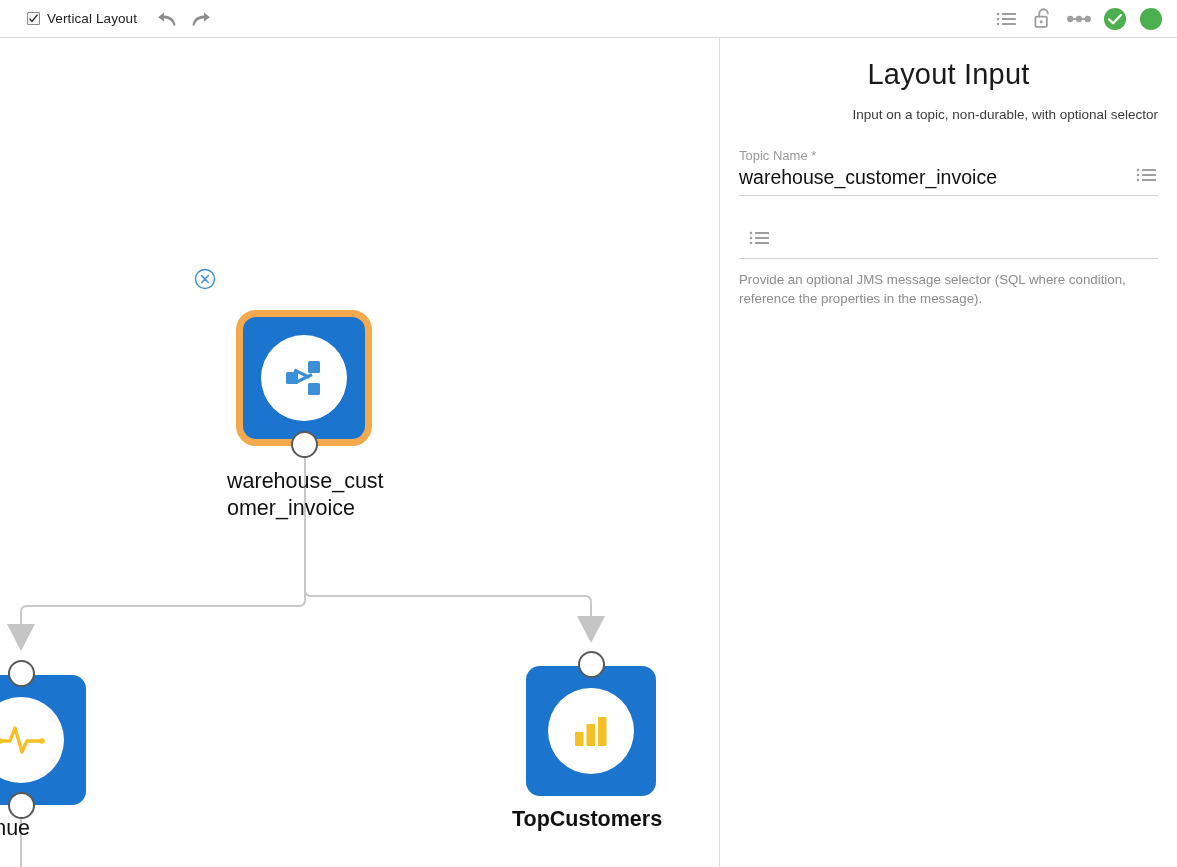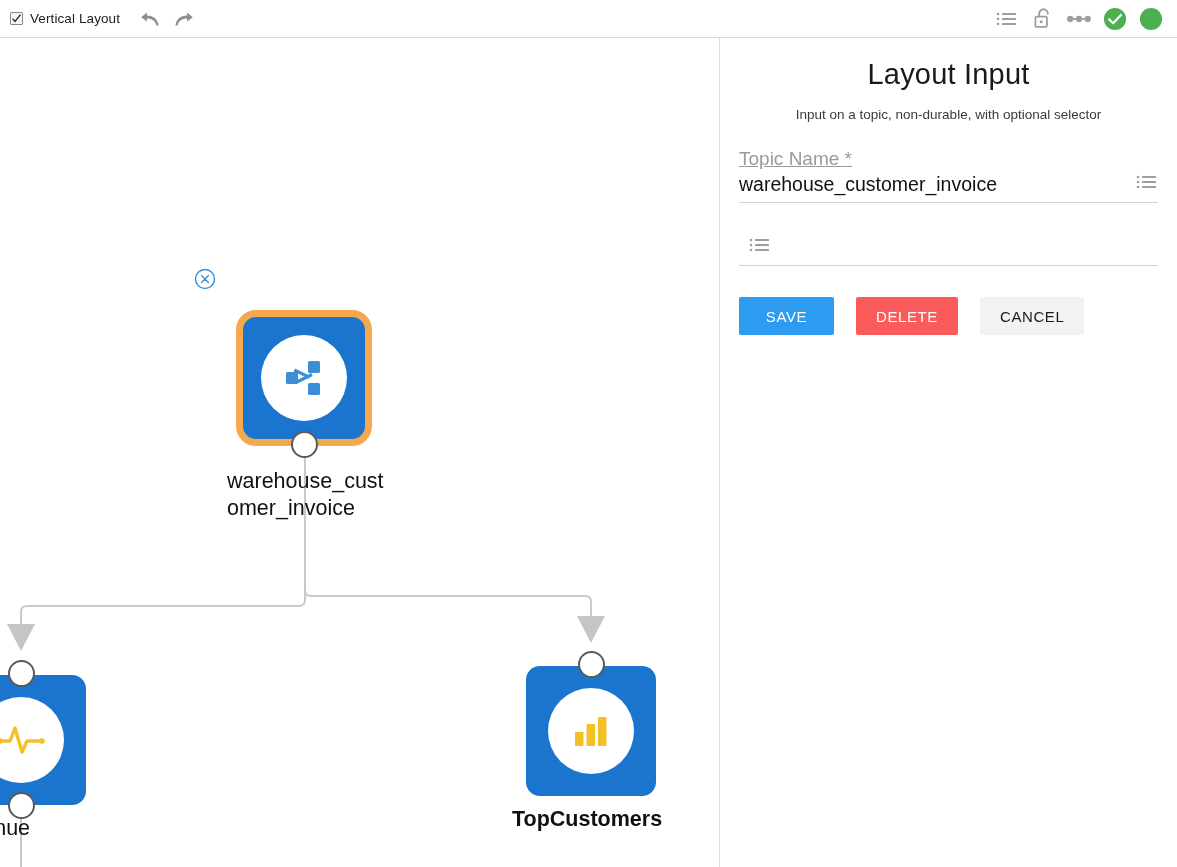--- a/index.html
+++ b/index.html
@@ -15,21 +15,21 @@
   #app { position: relative; width: 1177px; height: 867px; }
 
   
   .toolbar {
     position: absolute; left: 0; top: 0;
     width: 1177px; height: 38px;
     background: #ffffff;
     border-bottom: 1px solid #d8d8d8;
     display: flex; align-items: center;
   }
-  .toolbar-left { display: flex; align-items: center; padding-left: 10px; gap: 0; }
+  .toolbar-left { display: flex; align-items: center; padding-left: 27px; gap: 0; }
   .vl-check {
     width: 13px; height: 13px;
     border: 1px solid #8a8a8a;
     background: #f4f4f4;
     border-radius: 1px;
     display: flex; align-items: center; justify-content: center;
     position: relative; top: 0px;
   }
   .vl-check svg { display: block; }
   .vl-label {
@@ -102,26 +102,26 @@
     width: 457px; height: 829px;
     background: #ffffff;
     padding: 0 19px;
     overflow: hidden;
   }
   .panel-title {
     text-align: center; font-size: 29px; color: #1a1a1a;
     font-weight: 400; margin-top: 20px; letter-spacing: 0.2px;
   }
   .panel-sub {
-    text-align: center; font-size: 13.5px; color: #3b3b3b;
+    text-align: right; font-size: 13.5px; color: #3b3b3b;
     margin-top: 16px;
   }
   .field { margin-top: 0; position: relative; }
   .field-label {
-    font-size: 19px; color: #9a9a9a; margin-bottom: 3px; text-decoration: underline;
+    font-size: 13px; color: #9a9a9a; margin-bottom: 3px;
   }
   .field-row {
     display: flex; align-items: flex-end; justify-content: space-between;
     border-bottom: 1px solid #d2d2d2;
     padding-bottom: 6px;
   }
   .field-value {
     font-size: 19.5px; color: #111; flex: 1;
     background: transparent; border: none; outline: none;
     font-family: "Liberation Sans", sans-serif; padding: 0;
@@ -315,22 +315,18 @@
               <circle cx="2" cy="4" r="1.3"></circle>
                 <rect x="6" y="2.9" width="14" height="2.2" rx="0.6"></rect>
               <circle cx="2" cy="9" r="1.3"></circle>
                 <rect x="6" y="7.9" width="14" height="2.2" rx="0.6"></rect>
               <circle cx="2" cy="14" r="1.3"></circle>
                 <rect x="6" y="12.9" width="14" height="2.2" rx="0.6"></rect>
             </g>
           </svg>
         </span>
       </div>
-    </div>
-
-    <div class="buttons">
-      <button class="btn btn-save">SAVE</button>
-      <button class="btn btn-delete">DELETE</button>
-      <button class="btn btn-cancel">CANCEL</button>
-    </div>
+      <div class="field-help">Provide an optional JMS message selector (SQL where condition, reference the properties in the message).</div>
+    </div>
+
   </div>
 
 </div>
 
 </body></html>

